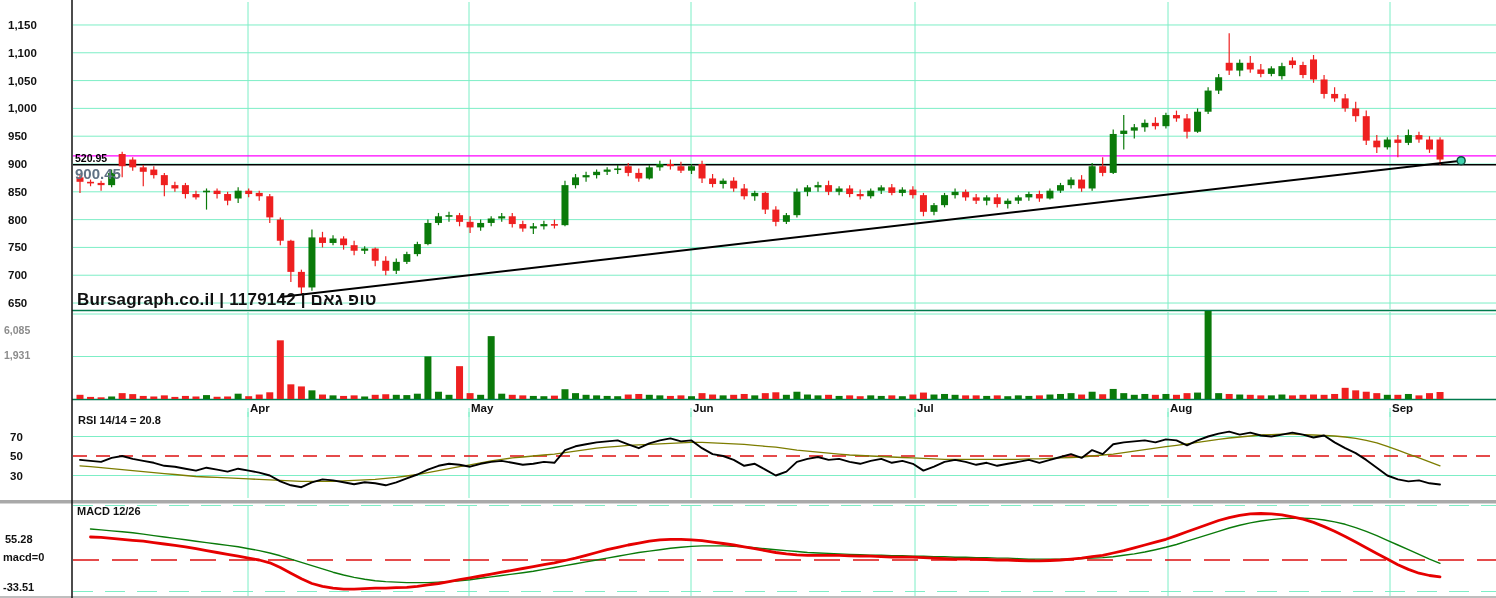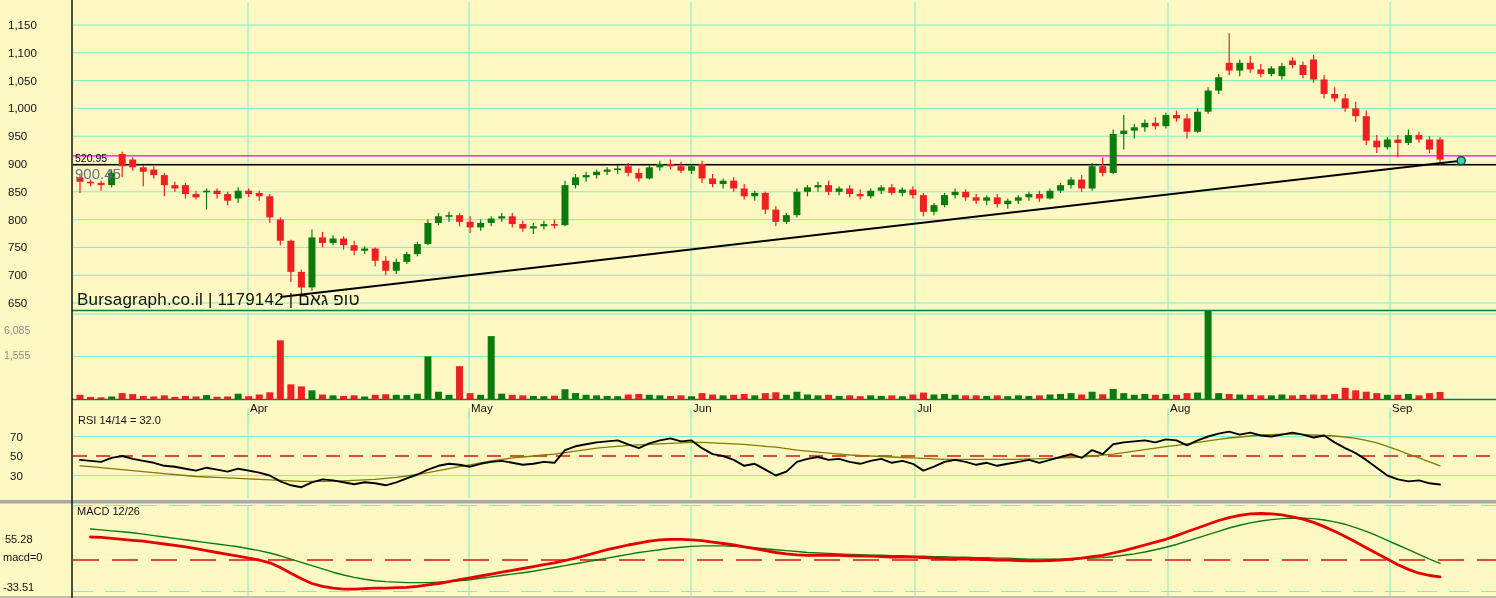--- a/index.html
+++ b/index.html
@@ -1,18 +1,18 @@
 <!DOCTYPE html>
 <html><head>
 <meta charset="utf-8">
 <style>
   html,body{margin:0;padding:0;background:#e7e7e7;}
   #root{
     position:relative;width:1496px;height:598px;overflow:hidden;
-    background:#fef9c3;font-family:"Liberation Sans",sans-serif;
+    background:#ffffff;font-family:"Liberation Sans",sans-serif;font-weight:bold;
   }
   #chart-svg{position:absolute;left:0;top:0;}
   svg text{font-family:"Liberation Sans",sans-serif;}
   .lbl{position:absolute;white-space:nowrap;line-height:1.05;color:#111;}
   .lbl-sm{font-size:11px;}
   .lbl-gray{font-size:10.5px;color:#8c8c8c;}
   .watermark{font-size:17px;color:#111;letter-spacing:0.2px;}
   .price-line-upper{font-size:10.5px;color:#000;}
   .price-line-lower{font-size:15px;color:#5f7184;}
 </style>
@@ -494,21 +494,21 @@
       <text x="10" y="460" font-size="11.5" fill="#111">50</text>
       <text x="10" y="479.5" font-size="11.5" fill="#111">30</text>
     </svg>
 
   <div class="lbl price-line-upper" style="left:75px;top:153px;">520.95</div>
   <div class="lbl price-line-lower" style="left:75px;top:166px;">900.45</div>
 
   <div class="lbl watermark" style="left:77px;top:291px;">Bursagraph.co.il | 1179142 | טופ גאם</div>
 
   <div class="lbl lbl-gray" style="left:4px;top:325px;">6,085</div>
-  <div class="lbl lbl-gray" style="left:4px;top:350px;">1,555</div>
-
-  <div class="lbl lbl-sm" style="left:78px;top:415px;">RSI 14/14 = 32.0</div>
+  <div class="lbl lbl-gray" style="left:4px;top:350px;">1,931</div>
+
+  <div class="lbl lbl-sm" style="left:78px;top:415px;">RSI 14/14 = 20.8</div>
 
   <div class="lbl lbl-sm" style="left:5px;top:506px;margin-top:28px;">55.28</div>
   <div class="lbl lbl-sm" style="left:77px;top:506px;">MACD 12/26</div>
   <div class="lbl lbl-sm" style="left:3px;top:552px;">macd=0</div>
   <div class="lbl lbl-sm" style="left:3px;top:582px;">-33.51</div>
 </div>
 
 </body></html>

